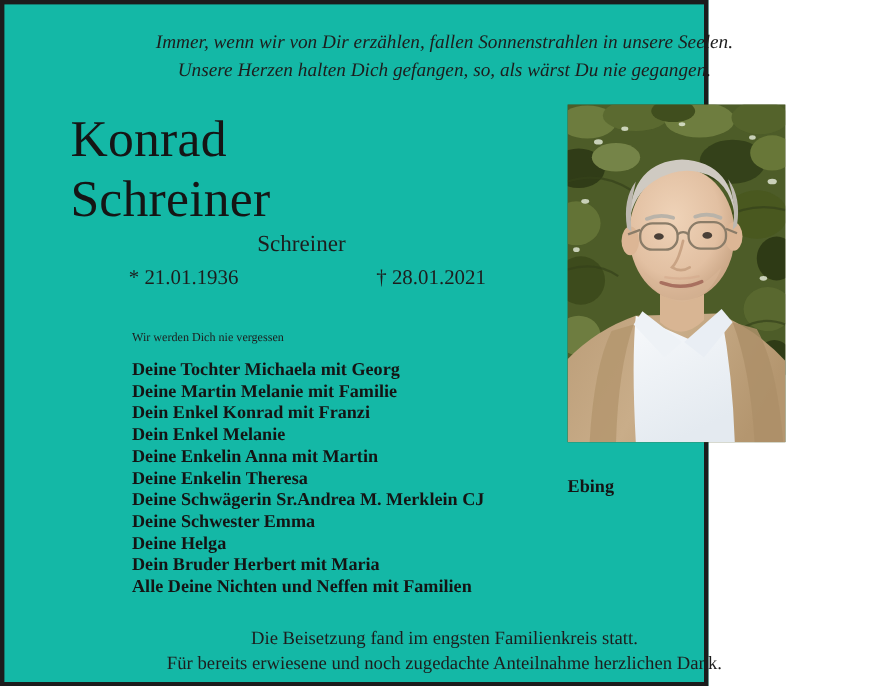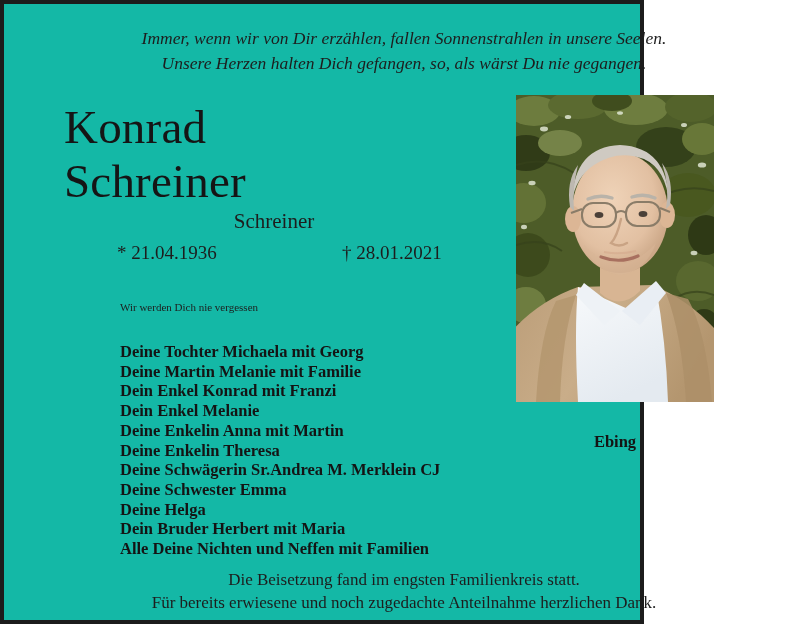--- a/index.html
+++ b/index.html
@@ -82,21 +82,21 @@
     width: 400px;
   }
   .survivors-intro {
     font-size: 11px;
     line-height: 22px;
     font-weight: 400;
     color: #1d1d1d;
     white-space: nowrap;
   }
   .survivors-list {
-    margin: 24px 0 0 0;
+    margin: 8px 0 0 0;
     padding: 0;
     list-style: none;
   }
   .survivors-list li {
     font-size: 16.5px;
     line-height: 19.7px;
     font-weight: bold;
     color: #141414;
     white-space: nowrap;
   }
@@ -112,21 +112,21 @@
     position: relative;
     width: 198px;
     height: 307px;
     overflow: hidden;
     background: #44521f;
   }
   .portrait svg { display: block; width: 198px; height: 307px; }
 
   .place {
     margin-top: 30px;
-    text-align: center;
+    text-align: left;
     font-size: 16.5px;
     font-weight: bold;
     color: #141414;
   }
 
   
   .footer {
     position: absolute;
     left: 0;
     top: 565px;
@@ -148,21 +148,21 @@
     <span class="line">Unsere Herzen halten Dich gefangen, so, als wärst Du nie gegangen.</span>
   </div>
 
   <div class="left-col">
     <div class="deceased-name">
       <span class="nm">Konrad</span>
       <span class="nm">Schreiner</span>
     </div>
     <div class="profession">Schreiner</div>
     <div class="dates-row">
-      <span class="date-birth">* 21.04.1936</span>
+      <span class="date-birth">* 21.01.1936</span>
       <span class="date-death">† 28.01.2021</span>
     </div>
   </div>
 
   <div class="survivors">
     <div class="survivors-intro">Wir werden Dich nie vergessen</div>
     <ul class="survivors-list">
       <li>Deine Tochter Michaela mit Georg</li>
       <li>Deine Martin Melanie mit Familie</li>
       <li>Dein Enkel Konrad mit Franzi</li>

